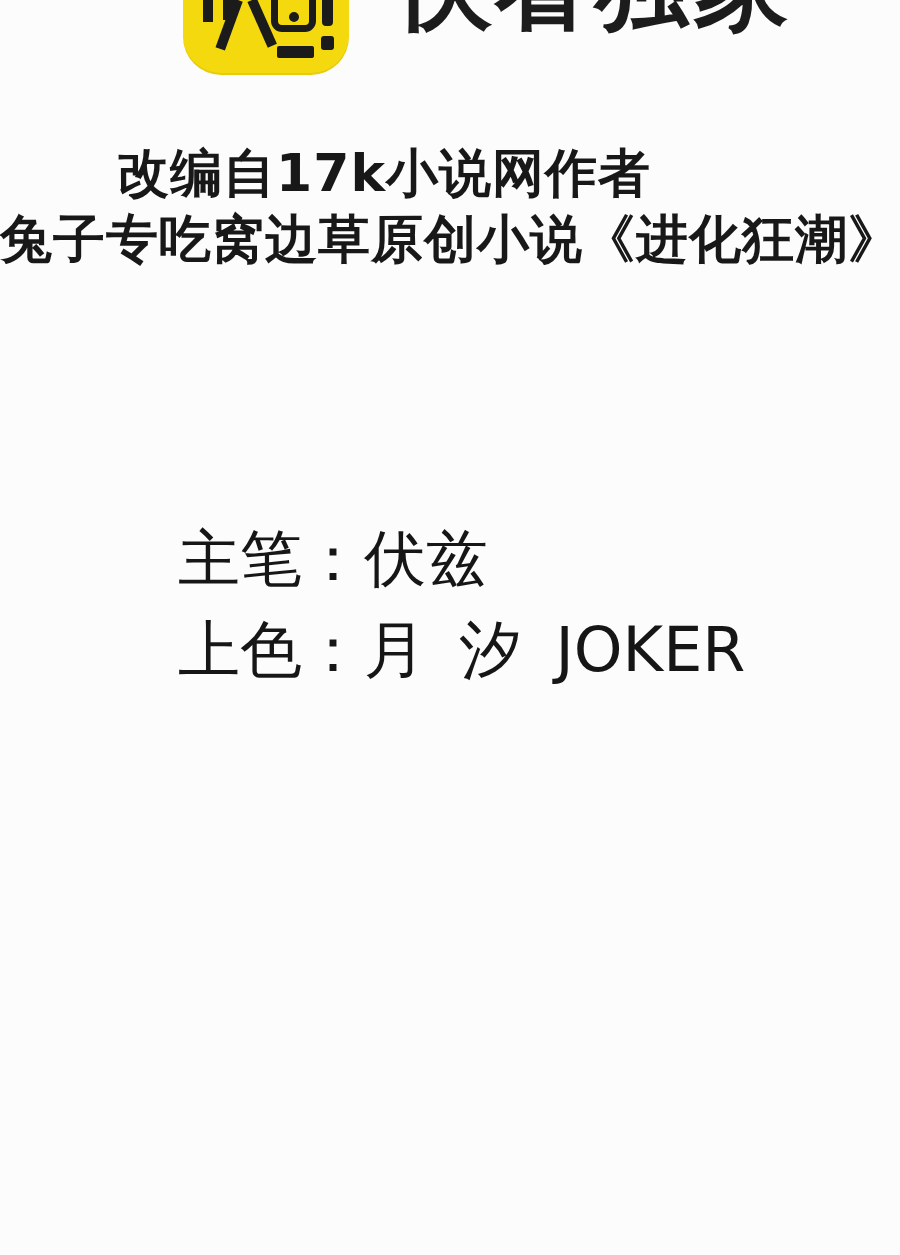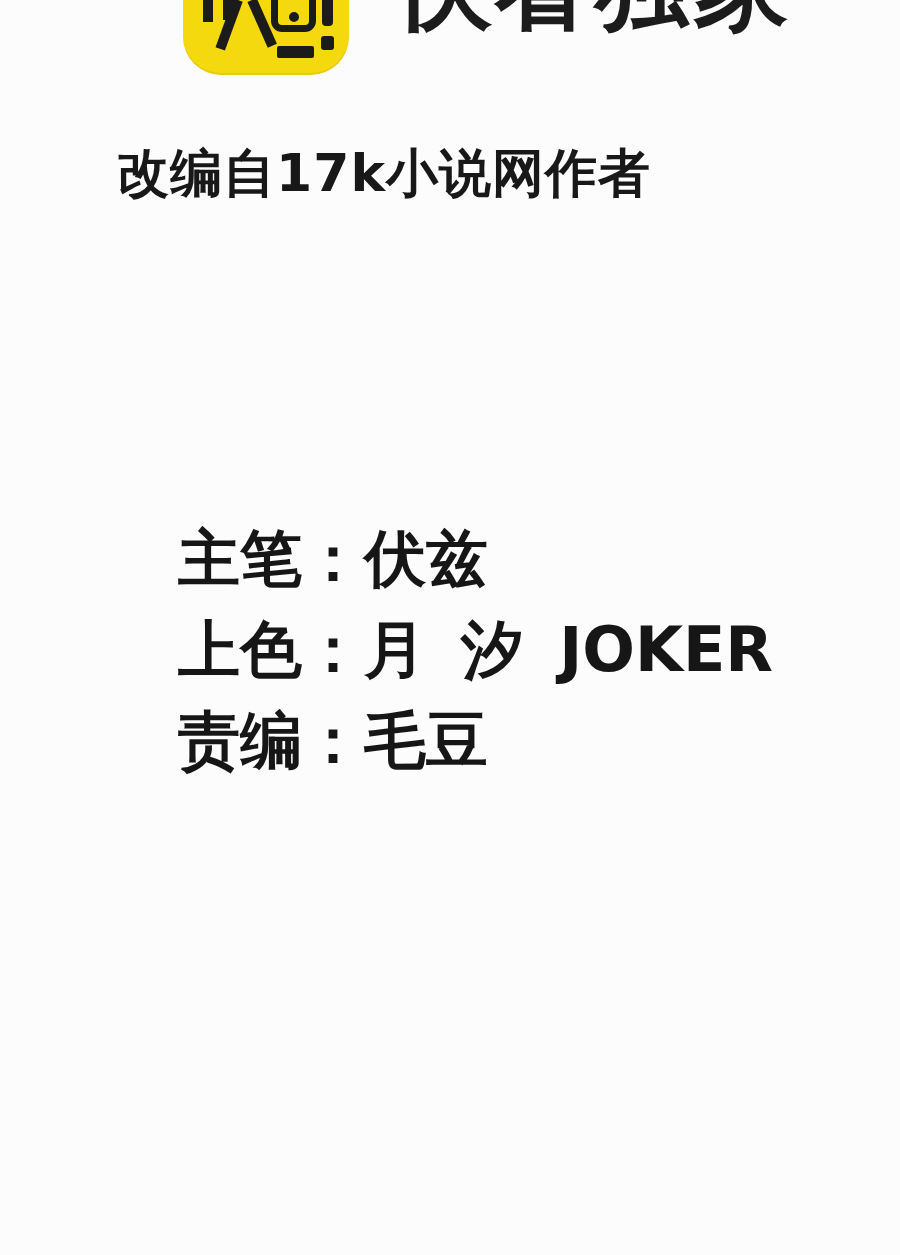--- a/index.html
+++ b/index.html
@@ -68,21 +68,21 @@
     letter-spacing: 1px;
     color: #181818;
     white-space: nowrap;
   }
 
   
   .credits {
     position: absolute;
     left: 178px; top: 513px;
     font-size: 62px;
-    font-weight: bold;
+    font-weight: normal;
     line-height: 91px;
     white-space: nowrap;
     color: #161616;
   }
   .credit-row { height: 91px; }
   .credit-row .name { word-spacing: 14px; }
 </style>
 </head>
 <body>
 
@@ -96,25 +96,23 @@
   </div>
   <div class="frag frag-bar"></div>
   <div class="frag frag-exb"></div>
   <div class="frag frag-exd"></div>
 </div>
 
 <div class="wordmark">快看独家</div>
 
 <div class="intro">
   <div>改编自17k小说网作者</div>
+  <div>兔子专吃窝边草原创小说《进化狂潮》</div>
 </div>
 
 <div class="credits">
   <div class="credit-row">
     <span class="label">主笔</span><span class="colon">：</span><span class="name">伏兹</span>
   </div>
   <div class="credit-row">
     <span class="label">上色</span><span class="colon">：</span><span class="name">月 汐 JOKER</span>
   </div>
-  <div class="credit-row">
-    <span class="label">责编</span><span class="colon">：</span><span class="name">毛豆</span>
-  </div>
 </div>
 
 </body></html>

